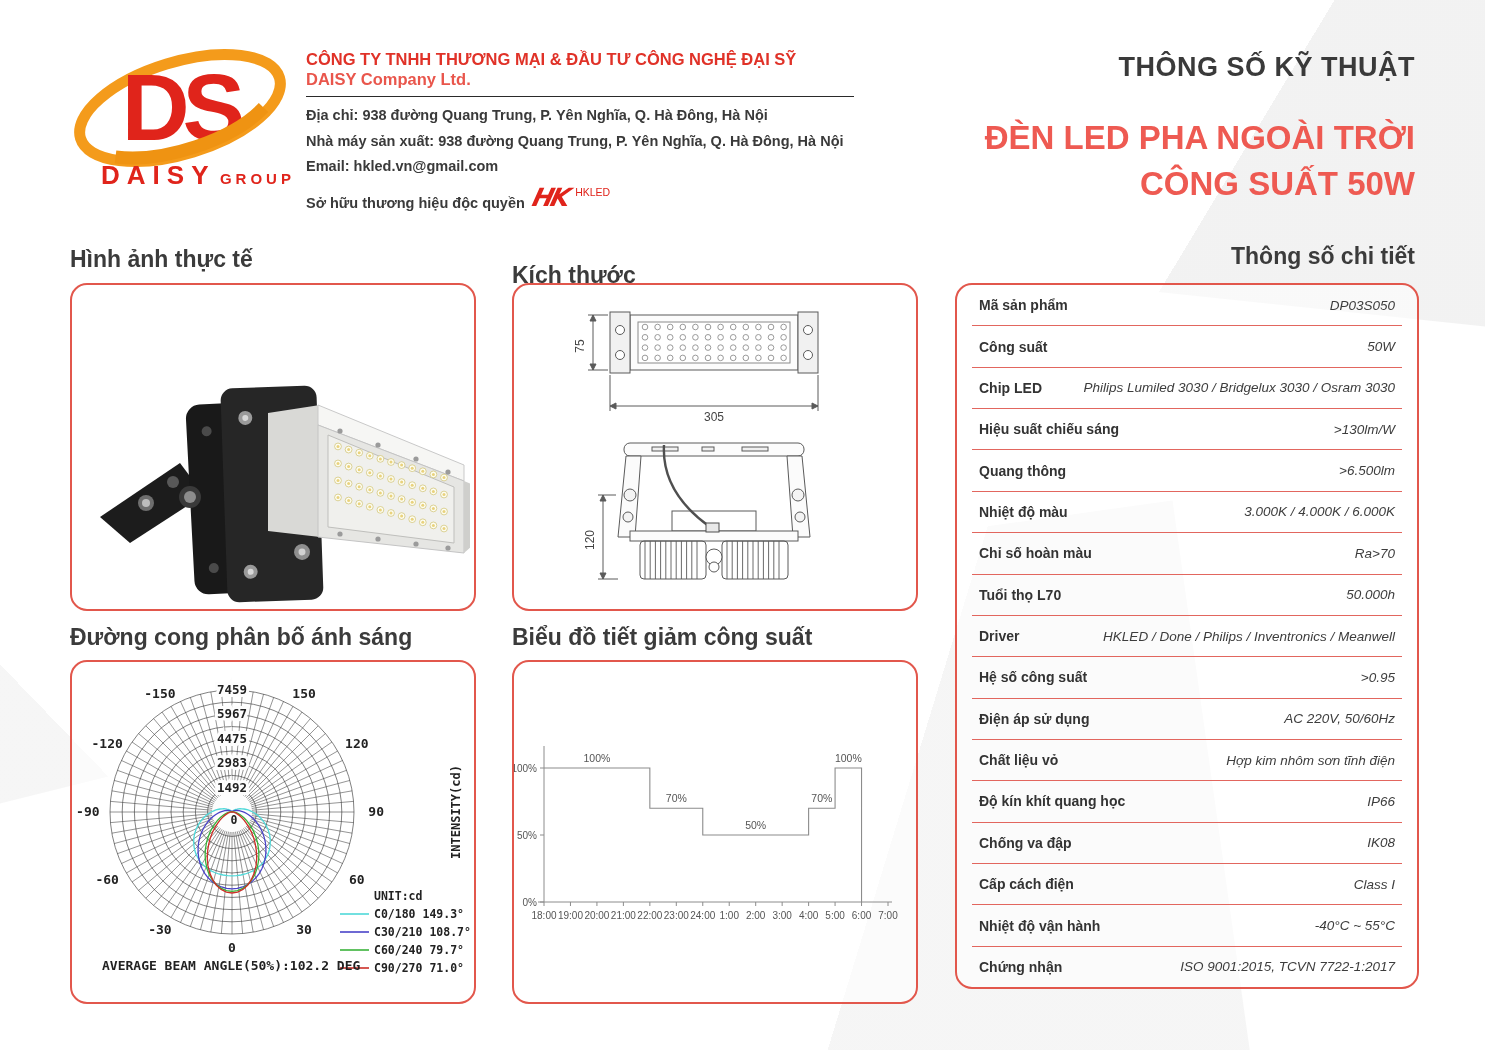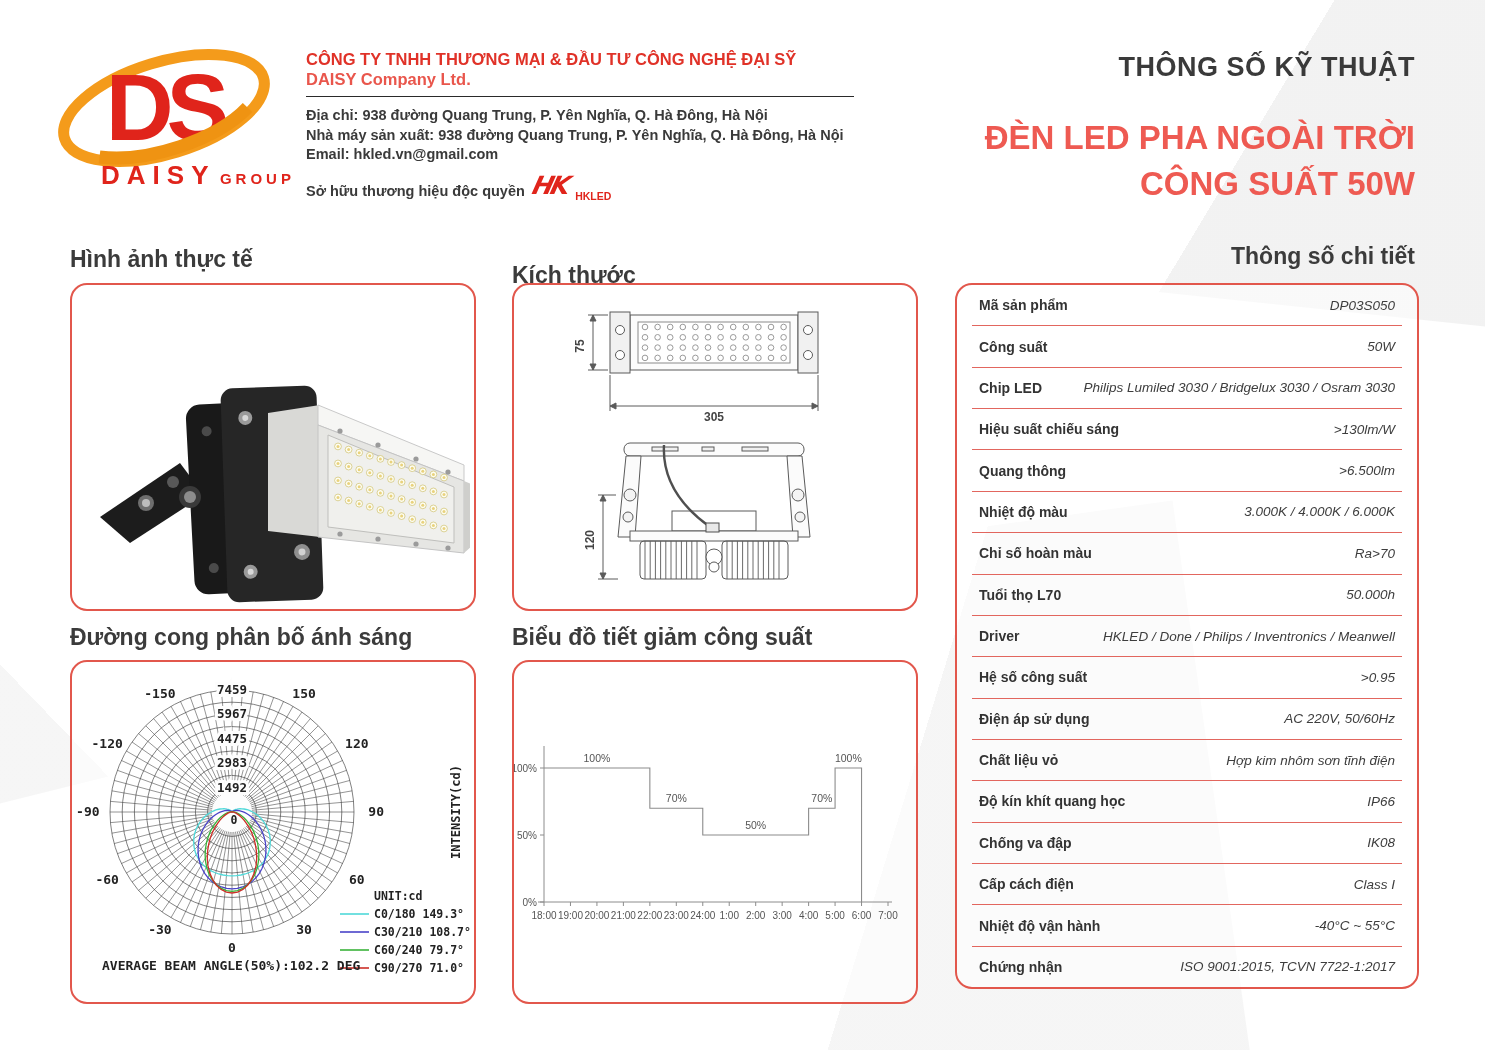--- a/index.html
+++ b/index.html
@@ -8,49 +8,49 @@
     background:#ffffff;color:#3a3a3a;
     font-family:"Liberation Sans",sans-serif;
   }
   
   .bg-shape{position:absolute;pointer-events:none;}
   .bg1{top:-120px;right:-80px;width:640px;height:420px;background:linear-gradient(115deg,transparent 54%,#efefef 54%);transform:rotate(6deg);opacity:.8;}
   .bg2{top:180px;left:-160px;width:760px;height:560px;background:linear-gradient(60deg,#f2f2f2 18%,transparent 18%);transform:rotate(-14deg);opacity:.7;}
   .bg3{top:560px;left:320px;width:900px;height:620px;background:linear-gradient(115deg,transparent 60%,#f3f3f3 60%);transform:rotate(-8deg);opacity:.8;}
 
   
-  .logo-wrap{position:absolute;left:48px;top:36px;width:236px;height:164px;}
+  .logo-wrap{position:absolute;left:64px;top:36px;width:236px;height:164px;}
   .logo-brand{position:absolute;left:70px;top:160px;width:230px;text-align:center;}
   .logo-brand .daisy{font-size:26px;font-weight:bold;color:#e0241b;letter-spacing:7px;margin-left:26px;}
   .logo-brand .group{font-size:15px;font-weight:bold;color:#e0241b;letter-spacing:4px;}
 
   .company{position:absolute;left:306px;top:48px;width:575px;}
   .company .cname1{color:#e03228;font-weight:bold;font-size:16.5px;line-height:1.35;}
   .company .cname2{color:#e9564c;font-weight:bold;font-size:16.5px;padding-bottom:7px;border-bottom:1.6px solid #2a2a2a;width:548px;}
-  .company .cline{font-size:14.5px;font-weight:bold;color:#3a3a3a;line-height:1.35;}
+  .company .cline{font-size:14.5px;font-weight:bold;color:#3a3a3a;margin-top:6px;line-height:1.35;}
   .tm-line{display:flex;align-items:center;gap:8px;margin-top:5px;}
   .hk-mark{font-family:"DejaVu Sans",sans-serif;font-weight:900;font-style:italic;font-size:25px;color:#e0241b;letter-spacing:-3px;transform:skewX(-14deg);line-height:.8;}
-  .hk-text{font-size:10.5px;font-weight:bold;color:#e0241b;align-self:flex-end;margin-bottom:0;}
+  .hk-text{font-size:10.5px;font-weight:normal;color:#e0241b;align-self:flex-end;margin-bottom:16px;}
 
   .doc-titles{position:absolute;right:70px;top:52px;text-align:right;}
   .doc-title-small{font-size:27px;font-weight:bold;color:#3a3a3a;letter-spacing:.5px;}
   .doc-title-main{font-size:33px;font-weight:bold;color:#ee5a52;line-height:1.4;margin-top:32px;}
 
   
   .sec-h{position:absolute;font-size:23px;font-weight:bold;color:#3b3b3b;}
   .sh-photo{left:70px;top:246px;}
   .sh-dim{left:512px;top:262px;}
   .sh-spec{right:70px;top:243px;}
   .sh-curve{left:70px;top:624px;}
   .sh-step{left:512px;top:624px;}
 
   
   .panel{position:absolute;border:2px solid #e2574c;border-radius:17px;background:rgba(255,255,255,.55);}
   .p-photo{left:70px;top:283px;width:402px;height:324px;}
-  .p-dim{left:512px;top:283px;width:402px;height:324px;font-weight:bold;}
+  .p-dim{left:512px;top:283px;width:402px;height:324px;}
   .p-spec{left:955px;top:283px;width:460px;height:702px;}
   .p-curve{left:70px;top:660px;width:402px;height:340px;}
   .p-step{left:512px;top:660px;width:402px;height:340px;}
 
   
   .spec-table{display:flex;flex-direction:column;height:100%;}
   .spec-row{flex:1;display:flex;align-items:center;justify-content:space-between;margin:0 15px;border-bottom:1.3px solid #e2665e;padding:0 7px;gap:12px;}
   .spec-row:last-child{border-bottom:none;}
   .spec-label{font-size:14px;font-weight:bold;color:#333;white-space:nowrap;}
   .spec-value{font-size:13.5px;font-style:italic;color:#3d3d3d;text-align:right;}

